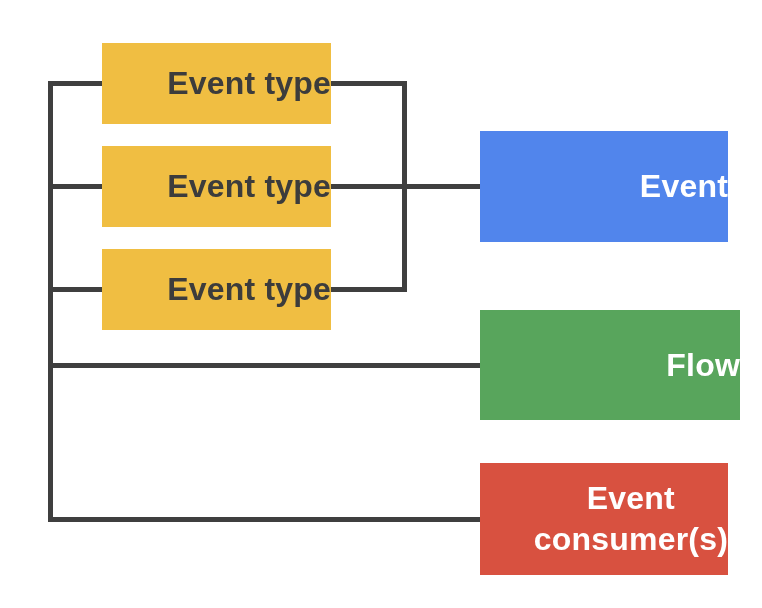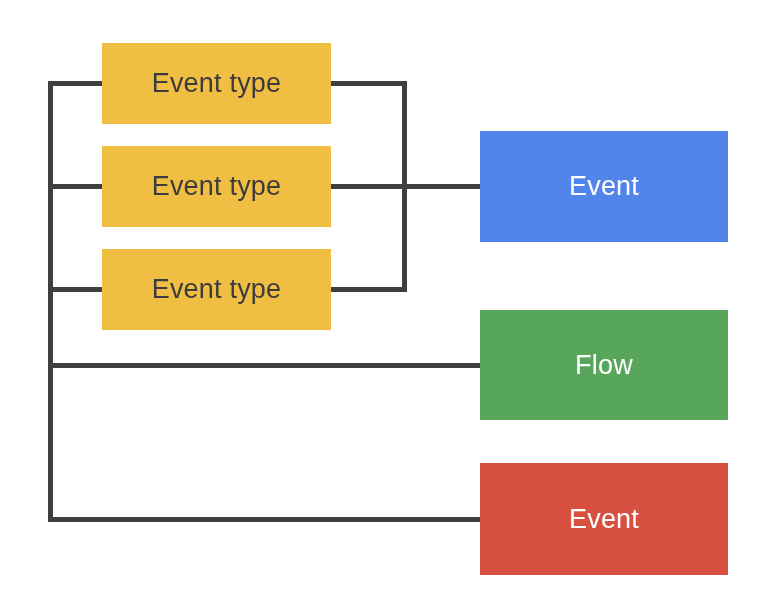--- a/index.html
+++ b/index.html
@@ -12,24 +12,24 @@
     position: relative;
     width: 762px;
     height: 608px;
     background: #ffffff;
     overflow: hidden;
   }
   .node {
     position: absolute;
     display: flex;
     align-items: center;
-    justify-content: center;
+    justify-content: flex-end;
     text-align: center;
-    font-weight: normal;
-    font-size: 27px;
+    font-weight: bold;
+    font-size: 32px;
     line-height: 1.28;
     letter-spacing: 0.2px;
   }
   .line {
     position: absolute;
   }
   
   .n-event-type-1 { left: 102px; top: 43px;  width: 229px; height: 81px; }
   .n-event-type-2 { left: 102px; top: 146px; width: 229px; height: 81px; }
   .n-event-type-3 { left: 102px; top: 249px; width: 229px; height: 81px; }
@@ -75,23 +75,24 @@
   <div class="node n-event-type-3" style="background: rgb(240, 190, 66); color: rgb(60, 60, 60);">
     <span>Event type</span>
   </div>
 
   <div class="node n-event-source" style="background: rgb(81, 133, 236); color: rgb(255, 255, 255);">
     <div>
       <div>Event</div>
     </div>
   </div>
 
-  <div class="node n-flow" style="background: rgb(88, 165, 92); color: rgb(255, 255, 255);">
+  <div class="node n-flow" style="background: rgb(88, 165, 92); color: rgb(255, 255, 255); padding-left: 12px;">
     <span>Flow</span>
   </div>
 
   <div class="node n-consumers" style="background: rgb(216, 81, 64); color: rgb(255, 255, 255);">
     <div>
       <div>Event</div>
+      <div>consumer(s)</div>
     </div>
   </div>
 
 </div>
 
 </body></html>

